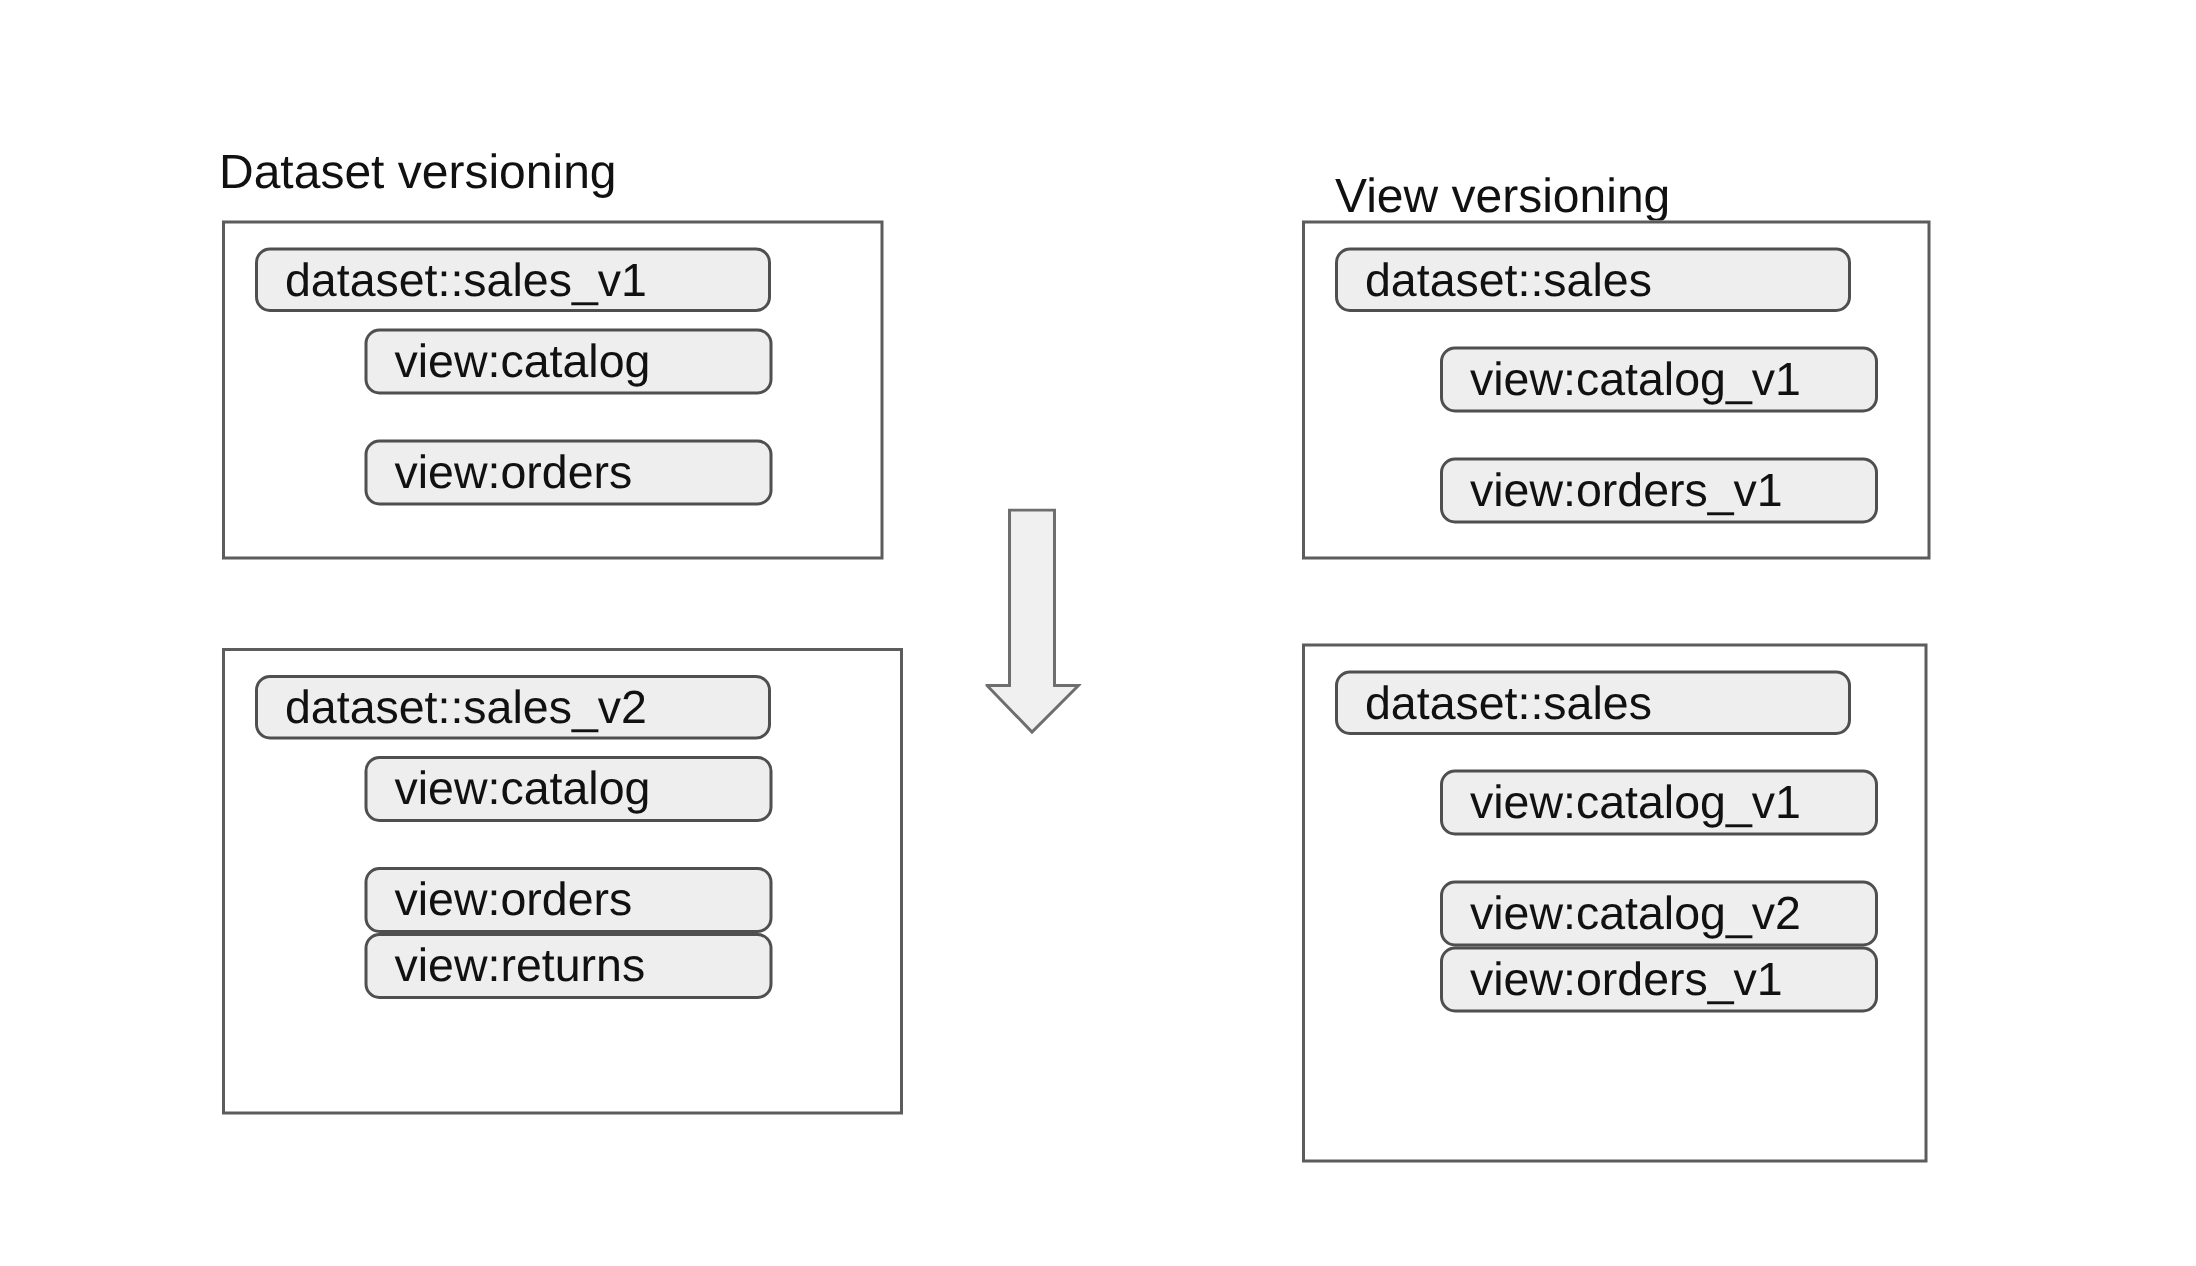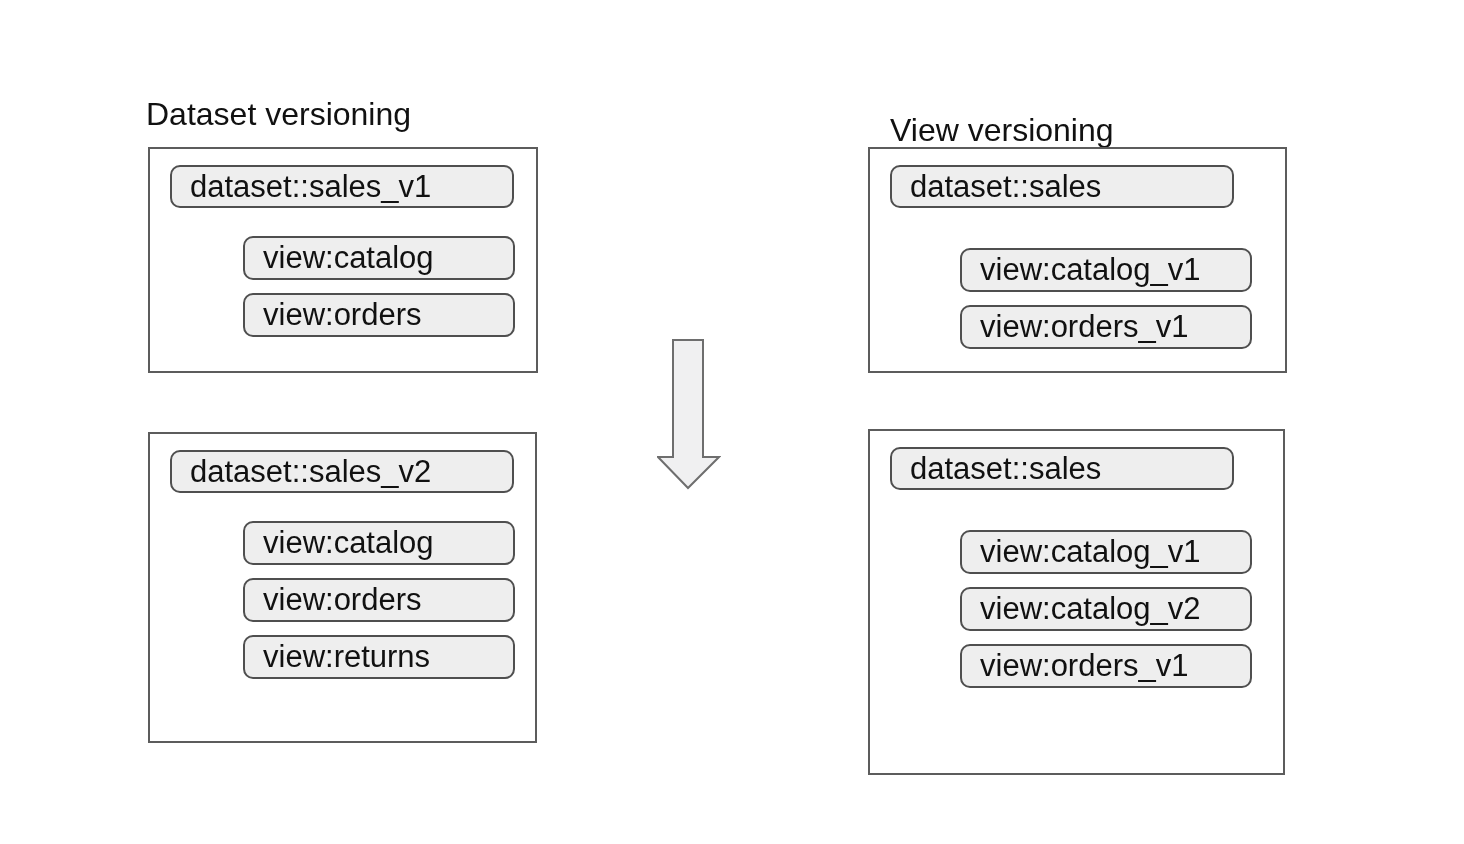--- a/index.html
+++ b/index.html
@@ -26,45 +26,45 @@
   }
   #h-left  { left: 146px; top: 96px; }
   #h-right { left: 890px; top: 112px; }
 
   .vbox {
     position: absolute;
     background: #ffffff;
     border: 2px solid #5c5c5c;
     box-sizing: border-box;
   }
-  #box-tl { left: 148px; top: 147px; width: 390px; height: 226px; }
+  #box-tl { left: 148px; top: 147px; width: 441px; height: 226px; }
   #box-tr { left: 868px; top: 147px; width: 419px; height: 226px; }
-  #box-bl { left: 148px; top: 432px; width: 389px; height: 311px; }
+  #box-bl { left: 148px; top: 432px; width: 454px; height: 311px; }
   #box-br { left: 868px; top: 429px; width: 417px; height: 346px; }
 
   .pill {
     position: absolute;
     background: #eeeeee;
     border: 2px solid #4f4f4f;
     border-radius: 10px;
     box-sizing: border-box;
     font-size: 31px;
     padding-left: 18px;
     display: flex;
     align-items: center;
     white-space: nowrap;
     overflow: hidden;
   }
   .pill.dataset { left: 20px; top: 16px; width: 344px; height: 43px; }
   .pill.view    { height: 44px; }
   .vbox.left-col  .pill.view { left: 93px; width: 272px; }
   .vbox.right-col .pill.view { left: 90px; width: 292px; margin-top: 12px; }
-  .pill.view.r1 { top: 87px;  }
+  .pill.view.r1 { top: 70px;  }
   .pill.view.r2 { top: 144px; }
-  .pill.view.r3 { top: 201px; text-align: right; }
+  .pill.view.r3 { top: 188px; text-align: right; }
   .pill.view.r4 { top: 258px; }
 
   .centerlabel {
     position: absolute;
     font-size: 32px;
     line-height: 36px;
     white-space: nowrap;
   }
   #first-label  { left: 603px; top: 250px; }
   #second-label { left: 585px; top: 550px; }

